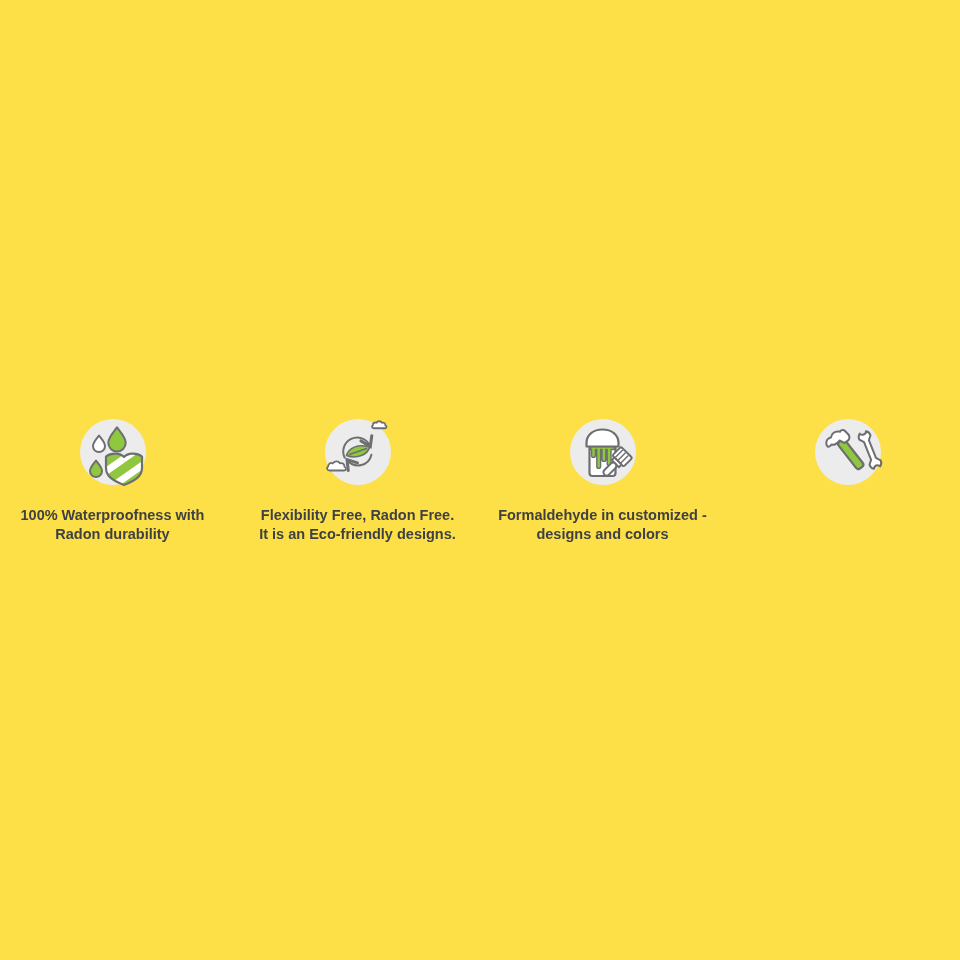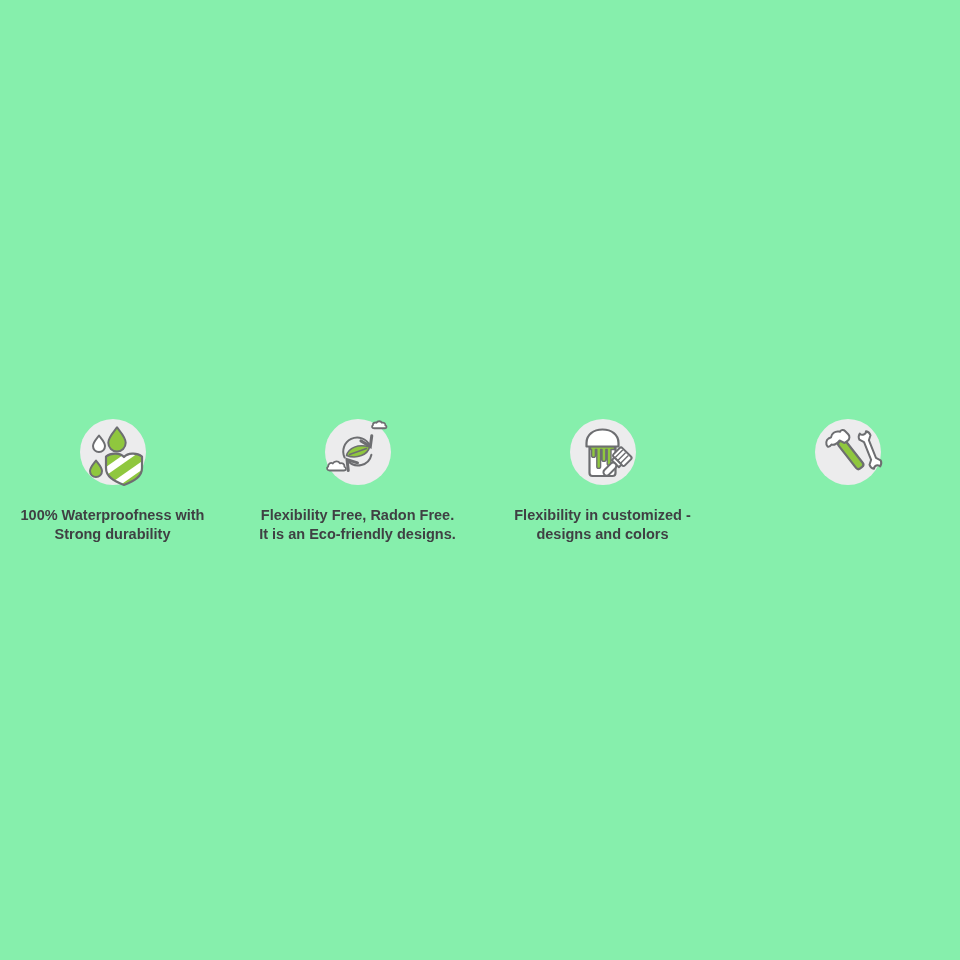--- a/index.html
+++ b/index.html
@@ -1,16 +1,16 @@
 <!DOCTYPE html>
 <html style="--green: #8fc73e; --outline: #6d6e71; --circlebg: #ececed; --text: #3f4043;"><head>
 <meta charset="utf-8">
 <style>
   html,body{margin:0;padding:0;background:#fff;}
-  .canvas{position:relative;width:960px;height:960px;background:#86efac;overflow:hidden;
+  .canvas{position:relative;width:960px;height:960px;background:#fde047;overflow:hidden;
           font-family:"Liberation Sans", sans-serif;}
   .features{position:absolute;top:419px;left:50%;width:980px;margin-left:-490px;
             display:flex;}
   .feature{width:245px;display:flex;flex-direction:column;align-items:center;}
   .icon-svg{width:66px;height:66px;overflow:visible;display:block;}
   .caption{margin-top:21px;text-align:center;color:var(--text,#3f4043);
            font-size:14.5px;line-height:19px;font-weight:bold;}
   .caption span{display:block;white-space:nowrap;}
   
   .bgc{fill:var(--circlebg,#ececed);}
@@ -47,21 +47,21 @@
           <g transform="rotate(-35 44 50)">
             <rect class="grn" x="-30" y="-20" width="60" height="8" transform="translate(44 50)"></rect>
             <rect class="grn" x="-30" y="-5" width="60" height="9" transform="translate(44 50)"></rect>
             <rect class="grn" x="-30" y="11" width="60" height="7" transform="translate(44 50)"></rect>
           </g>
         </g>
         <path class="oln w22 nf" d="M26,37.5 C31.5,33 40.5,34 44,38 C47.5,34 56.5,33 62,37.5 L62,49 C62,57.5 54.5,62 44,66 C33.5,62 26,57.5 26,49 Z"></path>
       </svg>
       <div class="caption">
         <span>100% Waterproofness with</span>
-        <span>Strong durability</span>
+        <span>Radon durability</span>
       </div>
     </div>
 
     <div class="feature">
       <svg class="icon-svg" viewBox="0 0 66 66" aria-hidden="true">
         <defs>
           <marker id="arrowhead" markerWidth="9" markerHeight="9" refX="5" refY="4.5" orient="auto">
             <path d="M1,1.5 L5.6,4.5 L1,7.5" fill="none" stroke="#6d6e71" stroke-width="1.5" stroke-linecap="round"></path>
           </marker>
         </defs>
@@ -90,21 +90,21 @@
         <path class="oln w22" d="M16.5,27.5 L16.5,24 C16.5,15.5 23.5,10.5 32.5,10.5 C41.5,10.5 48.5,15.5 48.5,24 L48.5,27.5 Z"></path>
 
         <g transform="translate(45,45) rotate(45)">
           <rect class="oln w20 nss" x="-8" y="-16.5" width="16" height="12.5" rx="2"></rect>
           <path class="oln w14 nf nss" d="M-4.5,-15 V-5.5 M-0.5,-15 V-5.5 M3.5,-15 V-5.5"></path>
           <rect class="oln w20 nss" x="-5" y="-4.2" width="10" height="3.7"></rect>
           <rect class="oln w20 nss" x="-3.2" y="-0.5" width="6.4" height="15.5" rx="3.2"></rect>
         </g>
       </svg>
       <div class="caption">
-        <span>Flexibility in customized -</span>
+        <span>Formaldehyde in customized -</span>
         <span>designs and colors</span>
       </div>
     </div>
 
     <div class="feature">
       <svg class="icon-svg" viewBox="0 0 66 66" aria-hidden="true">
         <circle class="bgc" cx="33" cy="33" r="33"></circle>
 
         <path class="oln w20 nss" transform="translate(55,31) rotate(-22)" d="M-2.6,-9.5 L-6,-13.5 A6,6 0 0 1 -3.35,-18.97 A3.6,3.6 0 0 0 3.35,-18.97 A6,6 0 0 1 6,-13.5 L2.6,-9.5 L2.6,9.5 L6,13.5 A6,6 0 0 1 3.35,18.97 A3.6,3.6 0 0 0 -3.35,18.97 A6,6 0 0 1 -6,13.5 L-2.6,9.5 Z"></path>
 

